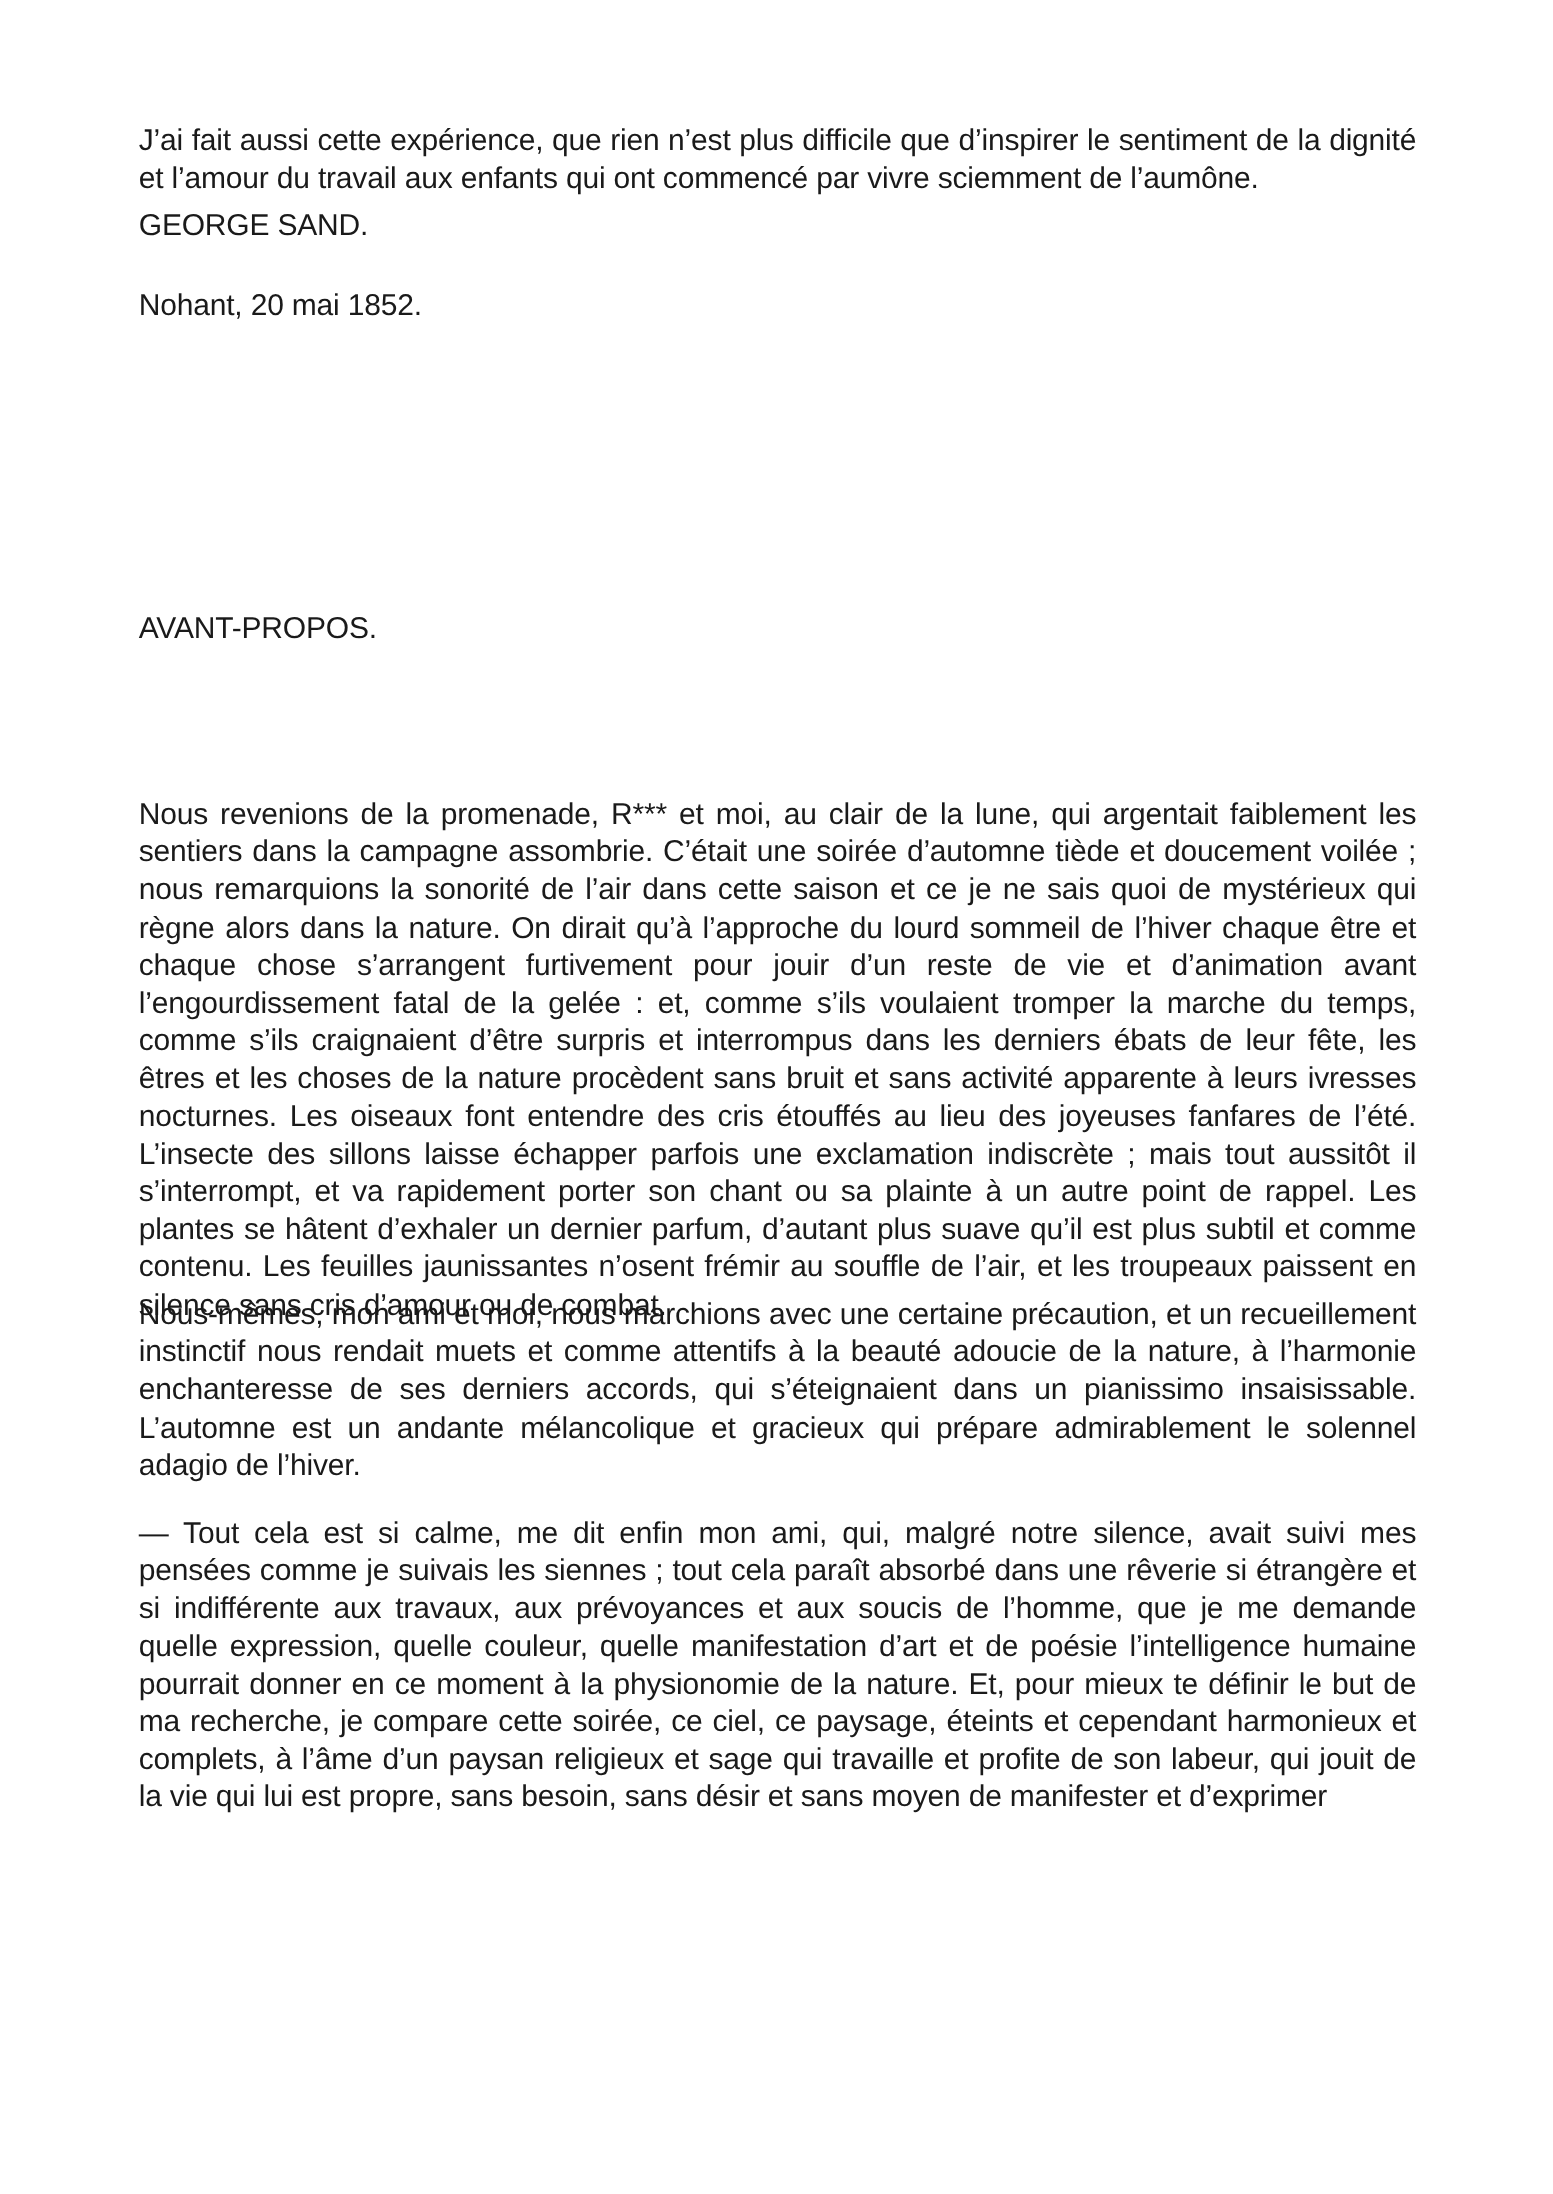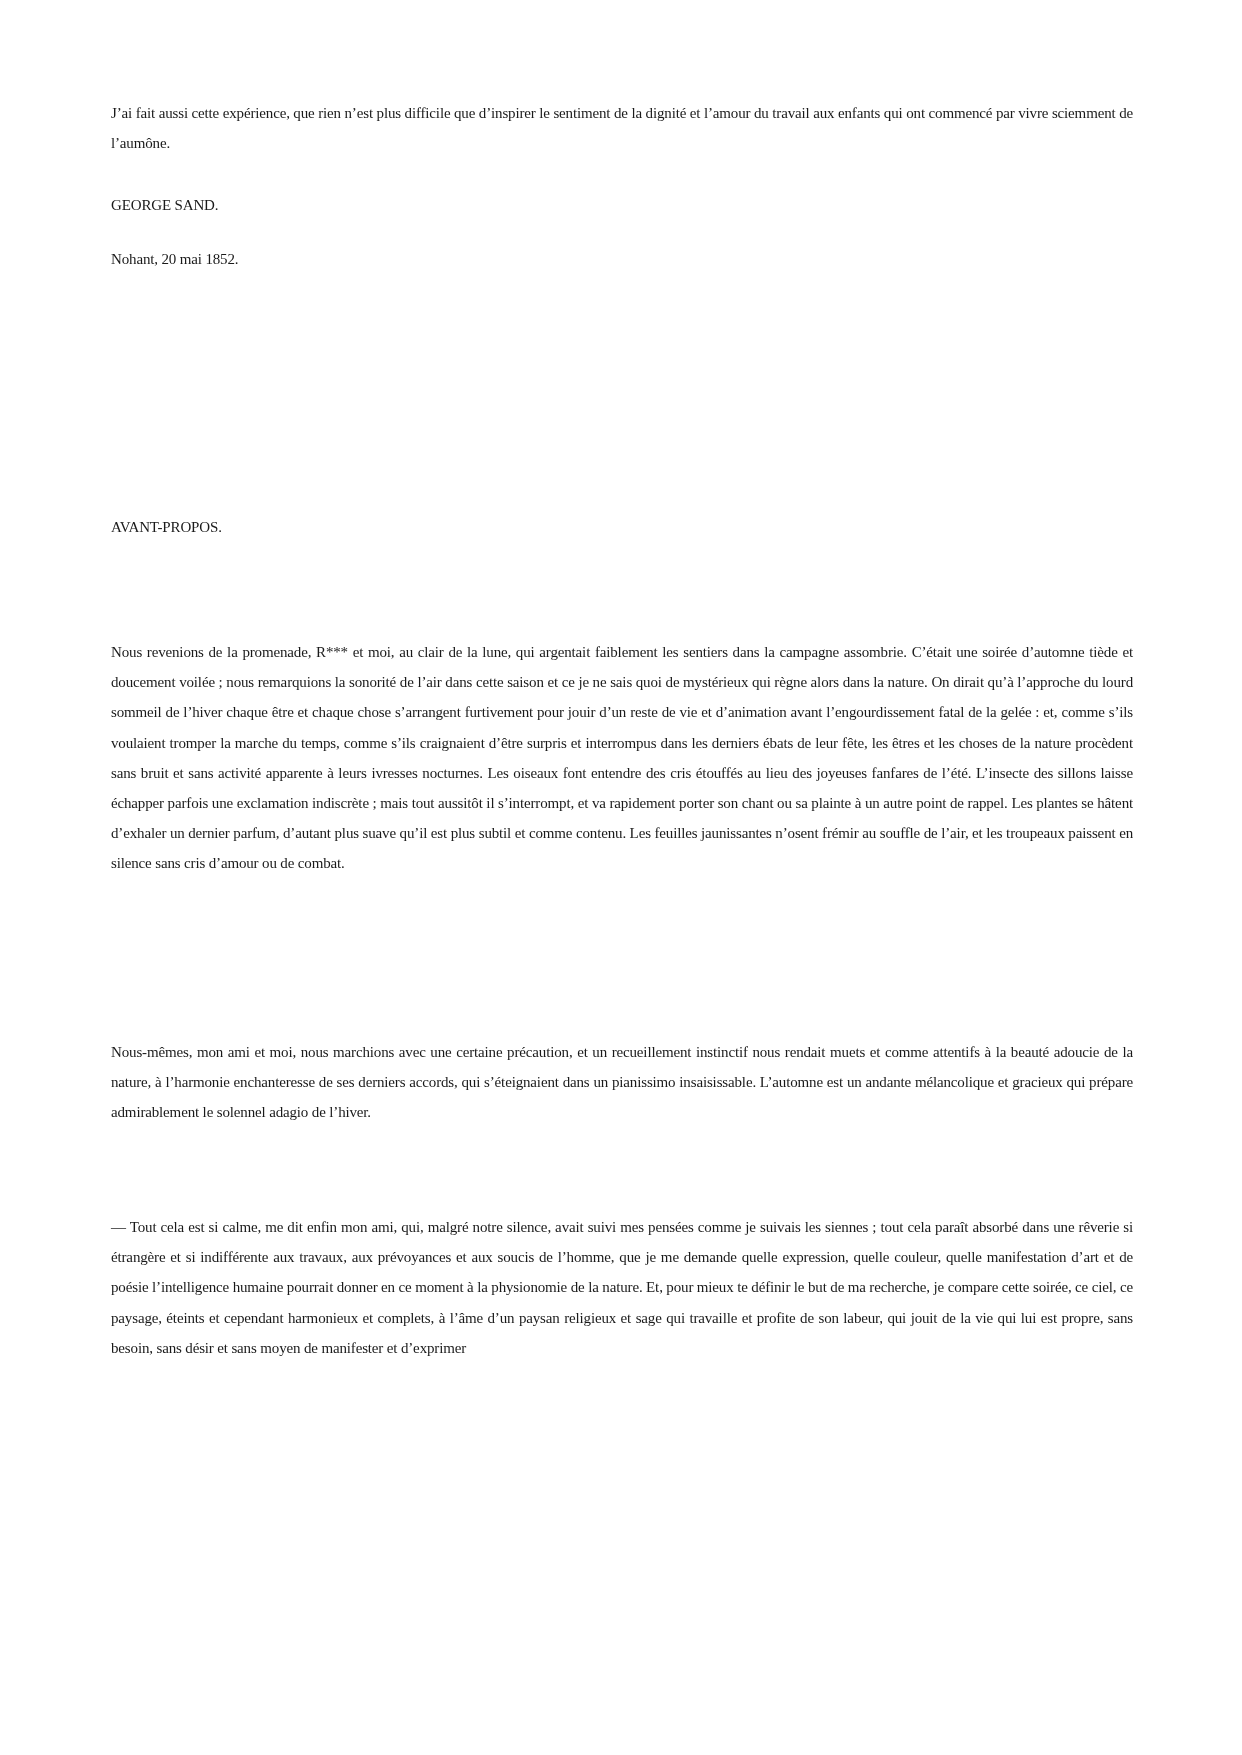--- a/index.html
+++ b/index.html
@@ -18,45 +18,43 @@
     .page {
       position: absolute;
       left: 111px;
       top: 0;
       width: 1022px;
     }
     .block {
       position: absolute;
       left: 0;
       width: 1022px;
-      font-size: 15px;
+      font-size: 24px;
       line-height: 30.2px;
       letter-spacing: -0.15px;
       margin: 0;
-      font-family: Liberation Serif, serif;
     }
     .justify {
       text-align: justify;
       text-align-last: left;
     }
     .single {
       white-space: nowrap;
-      margin-top: 24px;
     }
   </style>
 </head>
 <body>
 
 <div class="page">
 
   <p class="block justify" style="top:98px;">J’ai fait aussi cette expérience, que rien n’est plus difficile que d’inspirer le sentiment de la dignité et l’amour du travail aux enfants qui ont commencé par vivre sciemment de l’aumône.</p>
 
   <p class="block single" style="top:166px;">GEORGE SAND.</p>
 
-  <p class="block single" style="top:220px;">Nohant, 20 mai 1852.</p>
+  <p class="block single" style="top:230px;">Nohant, 20 mai 1852.</p>
 
   <p class="block single" style="top:488px;">AVANT-PROPOS.</p>
 
   <p class="block justify" style="top:637px;">Nous revenions de la promenade, R*** et moi, au clair de la lune, qui argentait faiblement les sentiers dans la campagne assombrie. C’était une soirée d’automne tiède et doucement voilée ; nous remarquions la sonorité de l’air dans cette saison et ce je ne sais quoi de mystérieux qui règne alors dans la nature. On dirait qu’à l’approche du lourd sommeil de l’hiver chaque être et chaque chose s’arrangent furtivement pour jouir d’un reste de vie et d’animation avant l’engourdissement fatal de la gelée : et, comme s’ils voulaient tromper la marche du temps, comme s’ils craignaient d’être surpris et interrompus dans les derniers ébats de leur fête, les êtres et les choses de la nature procèdent sans bruit et sans activité apparente à leurs ivresses nocturnes. Les oiseaux font entendre des cris étouffés au lieu des joyeuses fanfares de l’été. L’insecte des sillons laisse échapper parfois une exclamation indiscrète ; mais tout aussitôt il s’interrompt, et va rapidement porter son chant ou sa plainte à un autre point de rappel. Les plantes se hâtent d’exhaler un dernier parfum, d’autant plus suave qu’il est plus subtil et comme contenu. Les feuilles jaunissantes n’osent frémir au souffle de l’air, et les troupeaux paissent en silence sans cris d’amour ou de combat.</p>
 
   <p class="block justify" style="top:1037px;">Nous-mêmes, mon ami et moi, nous marchions avec une certaine précaution, et un recueillement instinctif nous rendait muets et comme attentifs à la beauté adoucie de la nature, à l’harmonie enchanteresse de ses derniers accords, qui s’éteignaient dans un pianissimo insaisissable. L’automne est un andante mélancolique et gracieux qui prépare admirablement le solennel adagio de l’hiver.</p>
 
   <p class="block justify" style="top:1212px;">— Tout cela est si calme, me dit enfin mon ami, qui, malgré notre silence, avait suivi mes pensées comme je suivais les siennes ; tout cela paraît absorbé dans une rêverie si étrangère et si indifférente aux travaux, aux prévoyances et aux soucis de l’homme, que je me demande quelle expression, quelle couleur, quelle manifestation d’art et de poésie l’intelligence humaine pourrait donner en ce moment à la physionomie de la nature. Et, pour mieux te définir le but de ma recherche, je compare cette soirée, ce ciel, ce paysage, éteints et cependant harmonieux et complets, à l’âme d’un paysan religieux et sage qui travaille et profite de son labeur, qui jouit de la vie qui lui est propre, sans besoin, sans désir et sans moyen de manifester et d’exprimer</p>
 
 </div>

